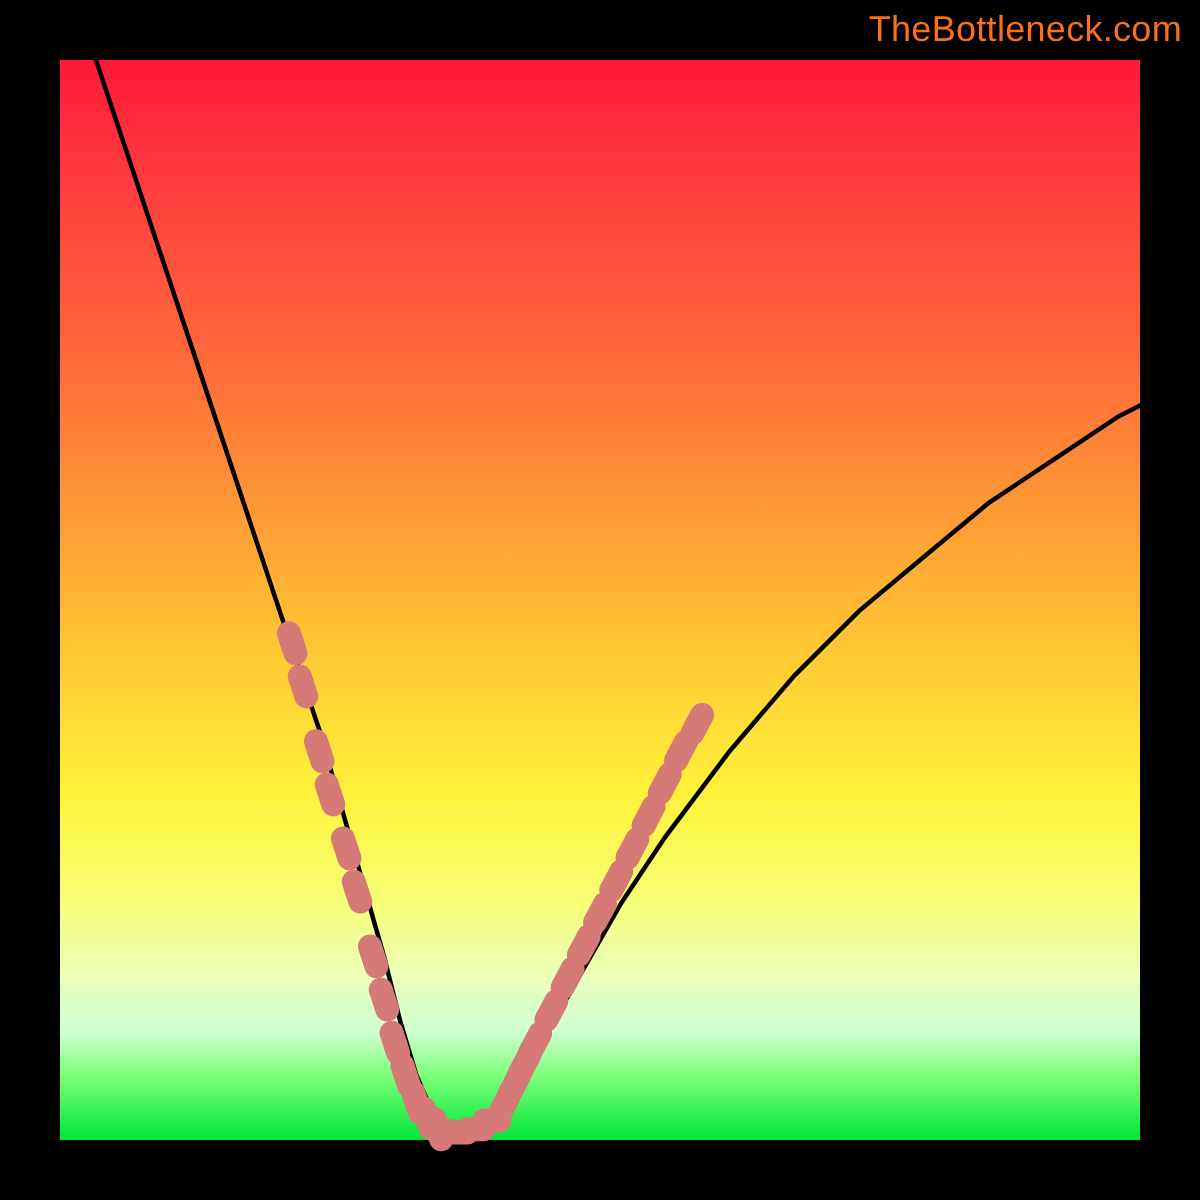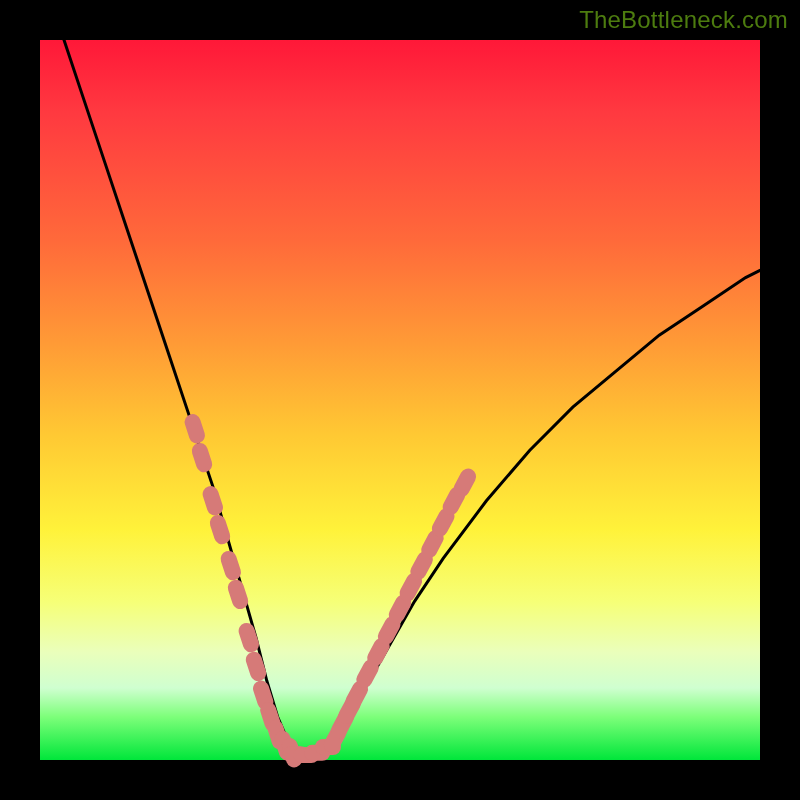--- a/index.html
+++ b/index.html
@@ -44,21 +44,21 @@
     left: 0;
     top: 0;
     width: 720px;
     height: 720px;
     overflow: visible;
   }
   .watermark {
     position: absolute;
     top: 6px;
     right: 12px;
-    color: #4d7c0f;
+    color: #f97316;
     font-size: 24px;
     letter-spacing: 0.2px;
     user-select: none;
   }
 </style>
 </head>
 <body>
 
 <div class="stage">
   <div class="watermark">TheBottleneck.com</div>

